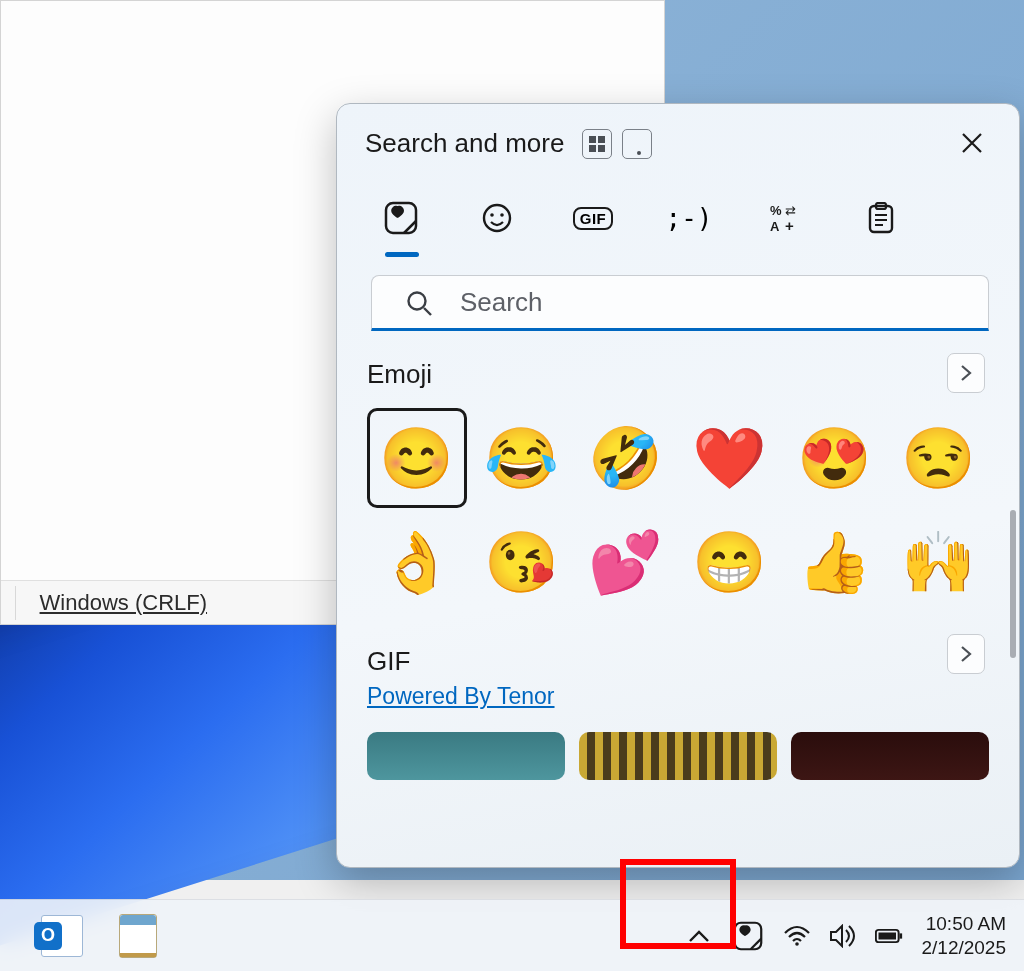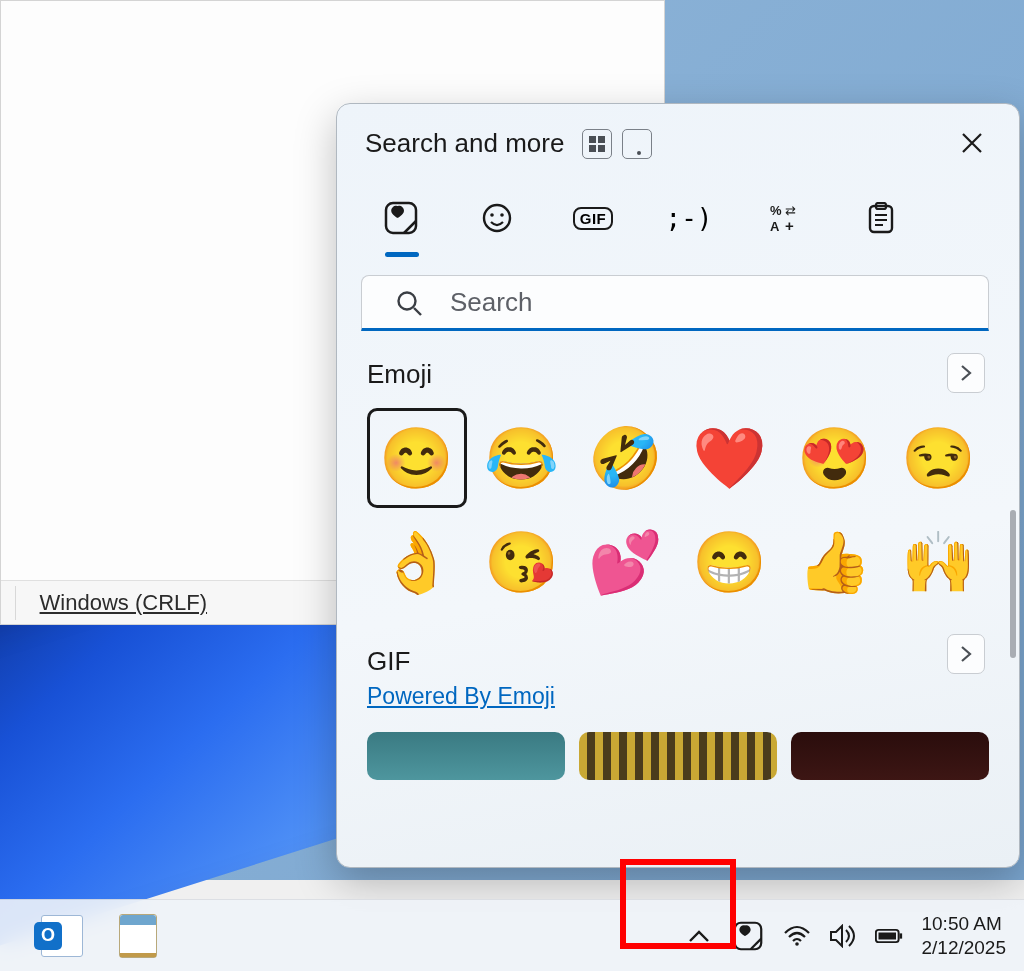--- a/index.html
+++ b/index.html
@@ -60,21 +60,21 @@
   .cat-tabs { display:flex; gap:52px; padding: 24px 42px 0 42px; }
   .cat-tab { width:44px; height:54px; display:flex; align-items:center; justify-content:center; position:relative; cursor:pointer; }
   .cat-tab.active::after { content:""; position:absolute; bottom:-12px; left:6px; width:34px; height:5px; background:#0067c0; border-radius:3px; }
 
   .gif-badge {
     border:2.5px solid #1a1a1a; border-radius:8px; padding:1px 5px;
     font-size:15px; font-weight:700; letter-spacing:.5px;
   }
 
   
-  .search-wrap { margin: 30px 30px 0 24px; position:relative; }
+  .search-wrap { margin: 30px 30px 0 34px; position:relative; }
   .search-box {
     width:100%; height:56px; border:1px solid #c9cdd2; border-bottom:3px solid #0067c0;
     border-radius:8px 8px 0 0; background:#fcfdfe;
     padding-left:88px; font-size:26px; color:#222; outline:none;
   }
   .search-box::placeholder { color:#5d6067; }
   .search-icon { position:absolute; left:34px; top:14px; color:#3a3e44; }
 
   
   .section { padding: 28px 30px 0 30px; position:relative; }
@@ -124,21 +124,21 @@
     font-weight:700; font-size:18px;
   }
   .notepad-ico {
     width:38px; height:44px; background:#fff; border:1px solid #b8a87a; border-radius:3px; position:relative;
   }
   .notepad-ico::before { content:""; position:absolute; left:0; top:0; width:100%; height:10px; background:#6fa6ce; border-radius:3px 3px 0 0;}
   .notepad-ico::after { content:""; position:absolute; left:0; bottom:0; width:100%; height:4px; background:#c19a4a;}
 
   .tb-right { display:flex; align-items:center; gap:18px; }
   .sys-icon { width:28px; height:28px; display:flex; align-items:center; justify-content:center; color:#1a1a1a; cursor:pointer; }
-  .tb-clock { font-size:19px; color:#1a1a1a; line-height:1.25; }
+  .tb-clock { text-align:right; font-size:19px; color:#1a1a1a; line-height:1.25; }
 
   .red-highlight {
     position:absolute; border:6px solid #ff0000;
     left:620px; top:859px; width:116px; height:90px; pointer-events:none;
   }
 </style>
 </head>
 <body>
 
 <div class="bg-wallpaper"></div>
@@ -249,21 +249,21 @@
   </div>
 
   <div class="section" style="padding-top:34px;">
     <div class="section-title">GIF</div>
     <div class="section-nav">
       <svg width="14" height="18" viewBox="0 0 14 18">
           <path d="M3 2 L11 9 L3 16" fill="none" stroke="#4a4f55" stroke-width="2.2"></path>
         </svg>
     </div>
     <div class="gif-section-sub">
-      <a href="#" class="gif-sub">Powered By Emoji</a>
+      <a href="#" class="gif-sub">Powered By Tenor</a>
     </div>
   </div>
 
   <div class="gif-row">
     <div class="gif-tile a"></div>
     <div class="gif-tile b"></div>
     <div class="gif-tile c"></div>
   </div>
 
   <div class="panel-scroll"></div>

